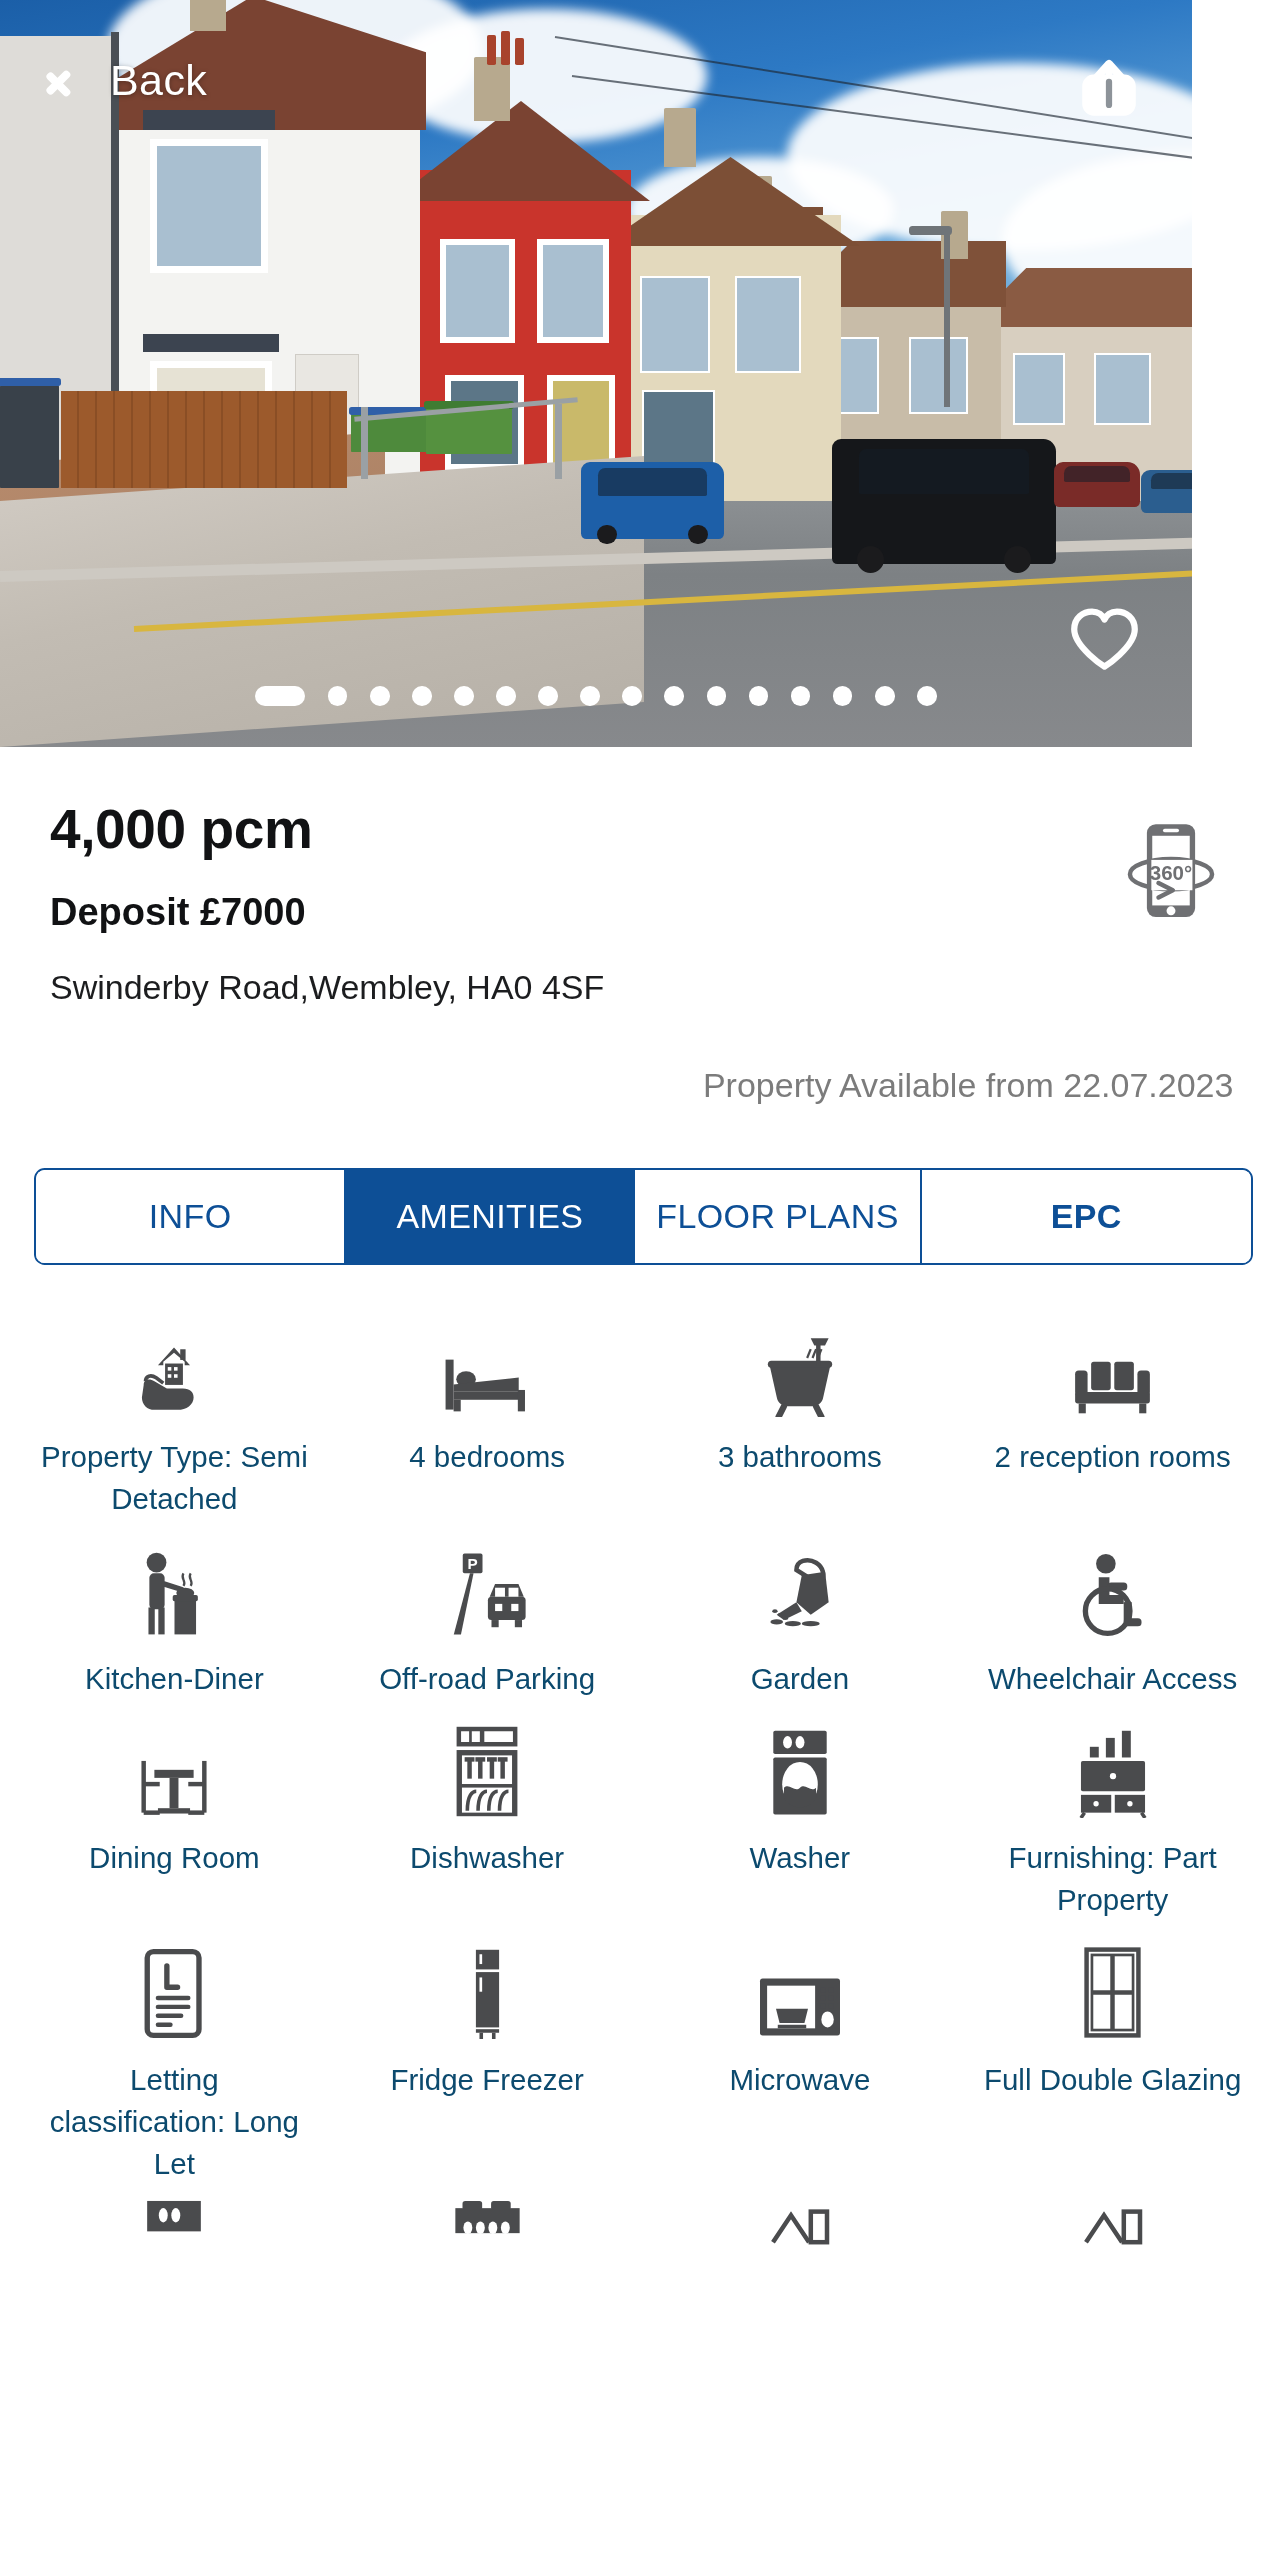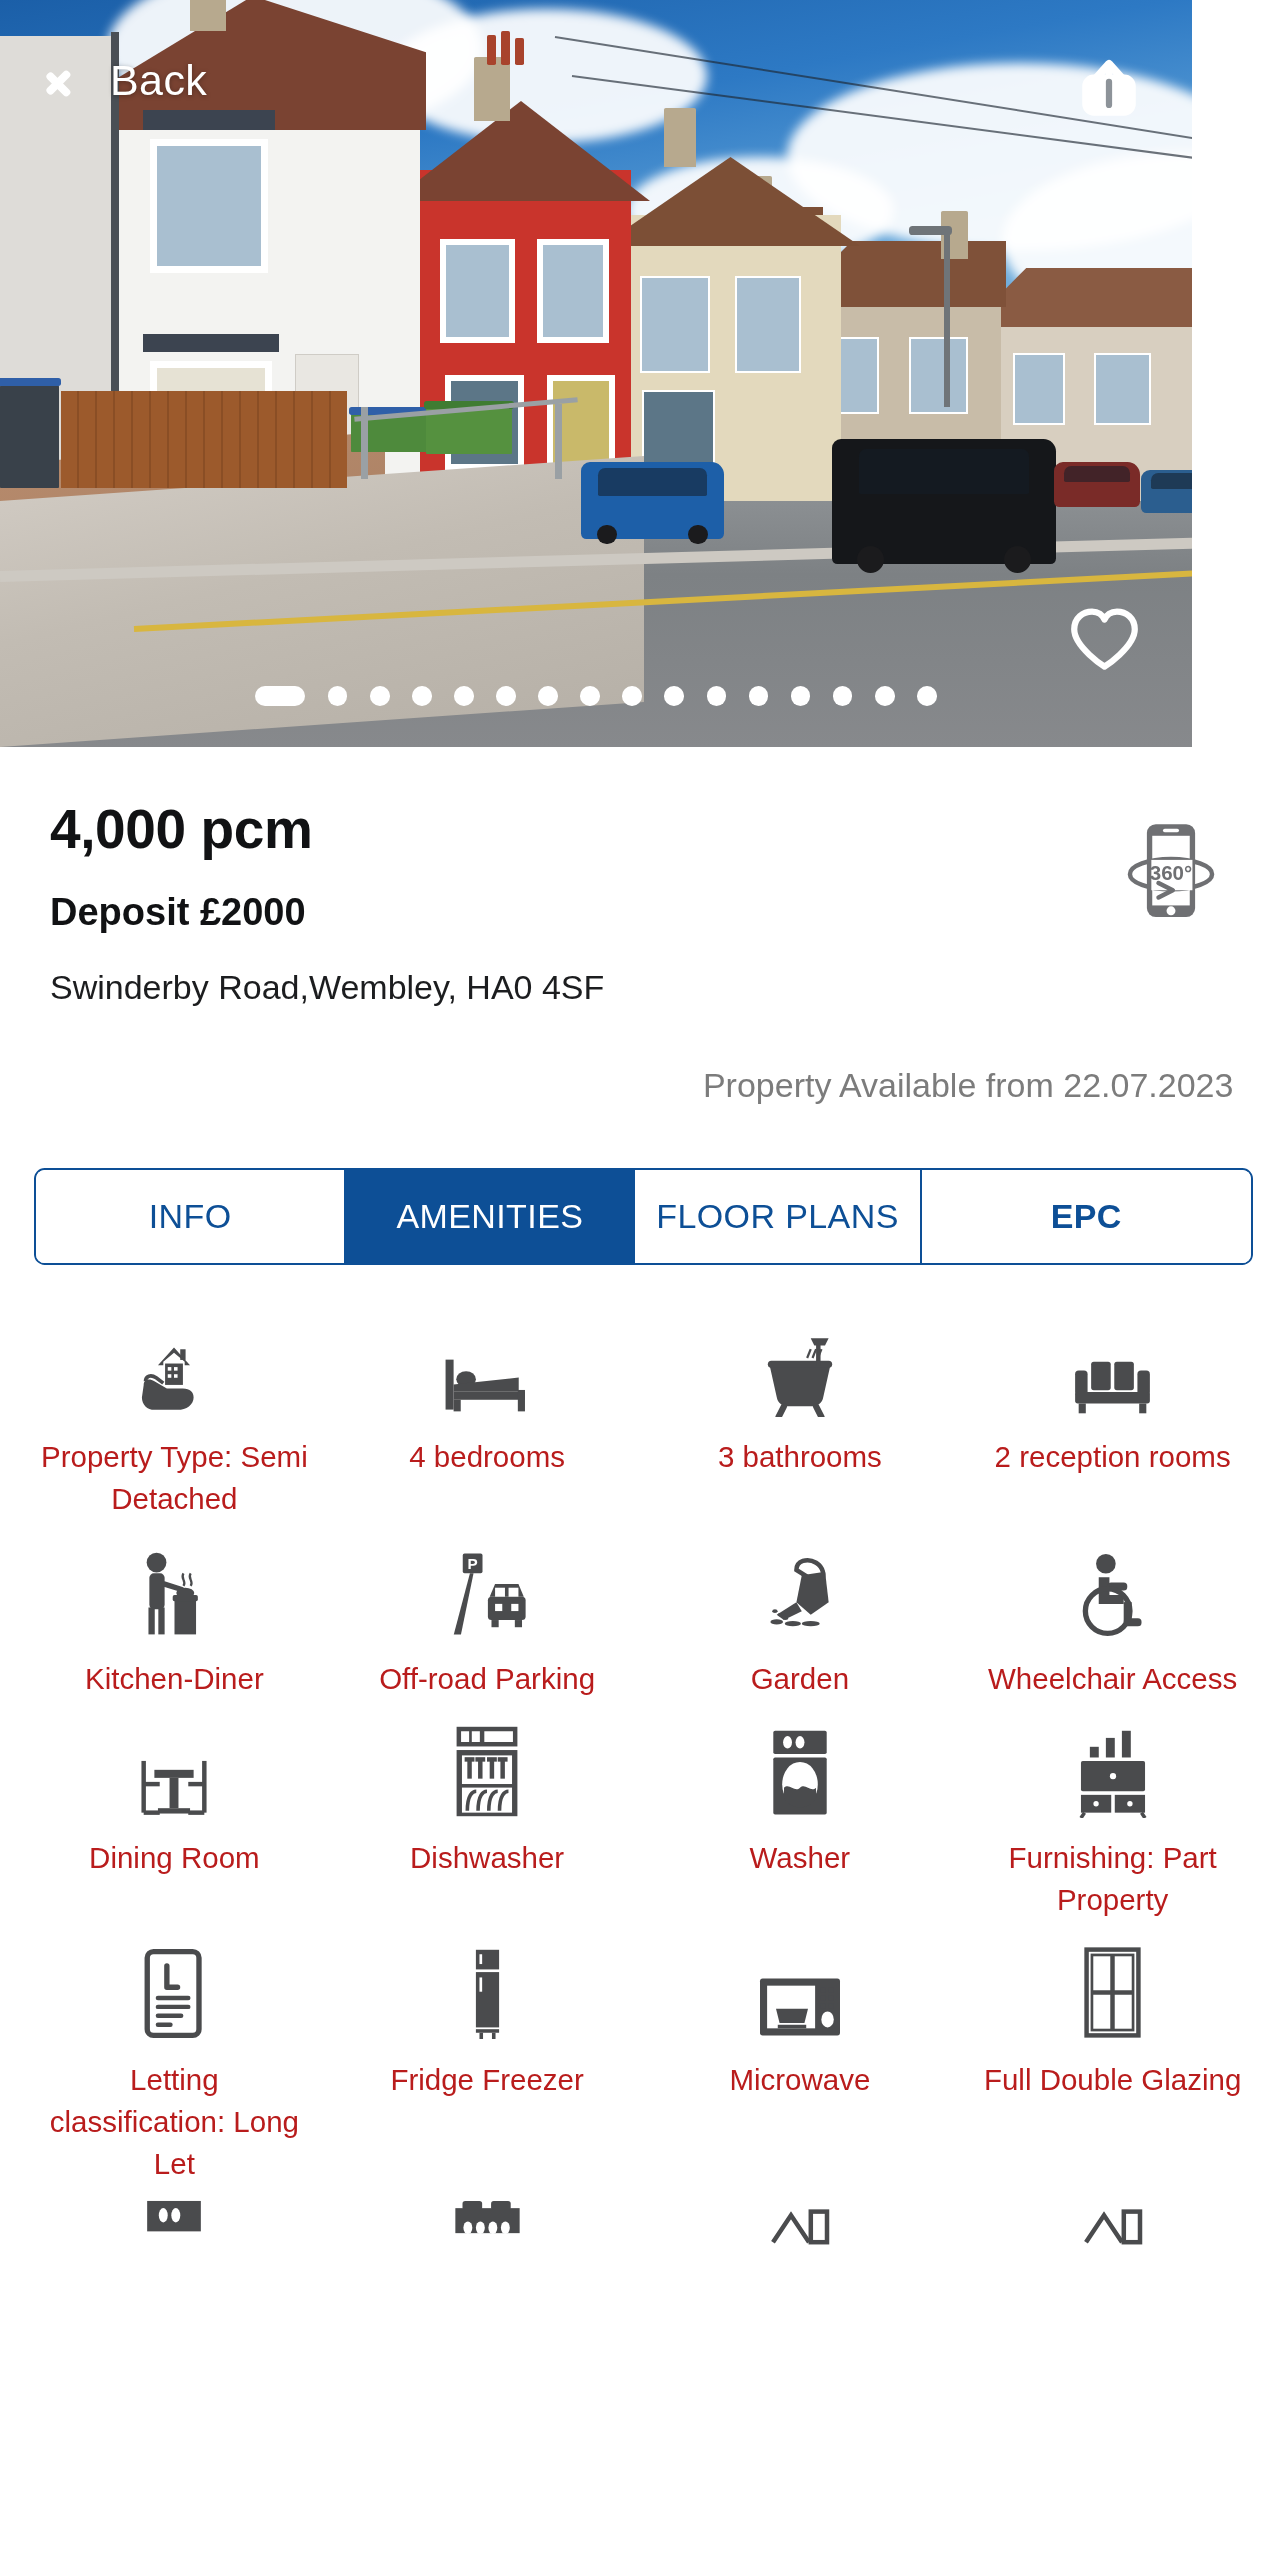--- a/index.html
+++ b/index.html
@@ -257,21 +257,21 @@
   }
   .amenity-icon {
     height: 93px;
     display: flex; align-items: flex-end; justify-content: center;
     margin-bottom: 19.7px;
   }
   .amenity-icon svg { display: block; }
   .amenity-label {
     font-size: 29.5px;
     line-height: 1.42;
-    color: #b91c1c;
+    color: #0c4a6e;
     text-align: center;
     max-width: 268px;
   }
   .amenity.row5 { padding-top: 5.4px; }
   .amenity.row5 .amenity-icon { height: 54px; overflow: hidden; align-items: flex-start; }
 </style>
 </head>
 <body>
 
 <div class="hero">
@@ -408,21 +408,21 @@
     <span class="dot"></span>
     <span class="dot"></span>
     <span class="dot"></span>
     <span class="dot"></span>
     <span class="dot"></span>
   </div>
 </div>
 
 <div class="details">
   <div class="price">4,000 pcm</div>
-  <div class="deposit">Deposit £2000</div>
+  <div class="deposit">Deposit £7000</div>
   <div class="address">Swinderby Road,Wembley, HA0 4SF</div>
   <div class="available">Property Available from 22.07.2023</div>
 
   <div class="tour360">
     <svg width="100" height="109" viewBox="0 0 112 122">
       <rect x="29" y="8" width="54" height="104" rx="10" fill="#6f7073"></rect>
       <rect x="35" y="21" width="42" height="78" fill="#ffffff"></rect>
       <rect x="47" y="13" width="18" height="4" rx="2" fill="#ffffff"></rect>
       <circle cx="56" cy="105" r="5" fill="#ffffff"></circle>
       <ellipse cx="56" cy="64" rx="46" ry="17" fill="none" stroke="#6f7073" stroke-width="5"></ellipse>

